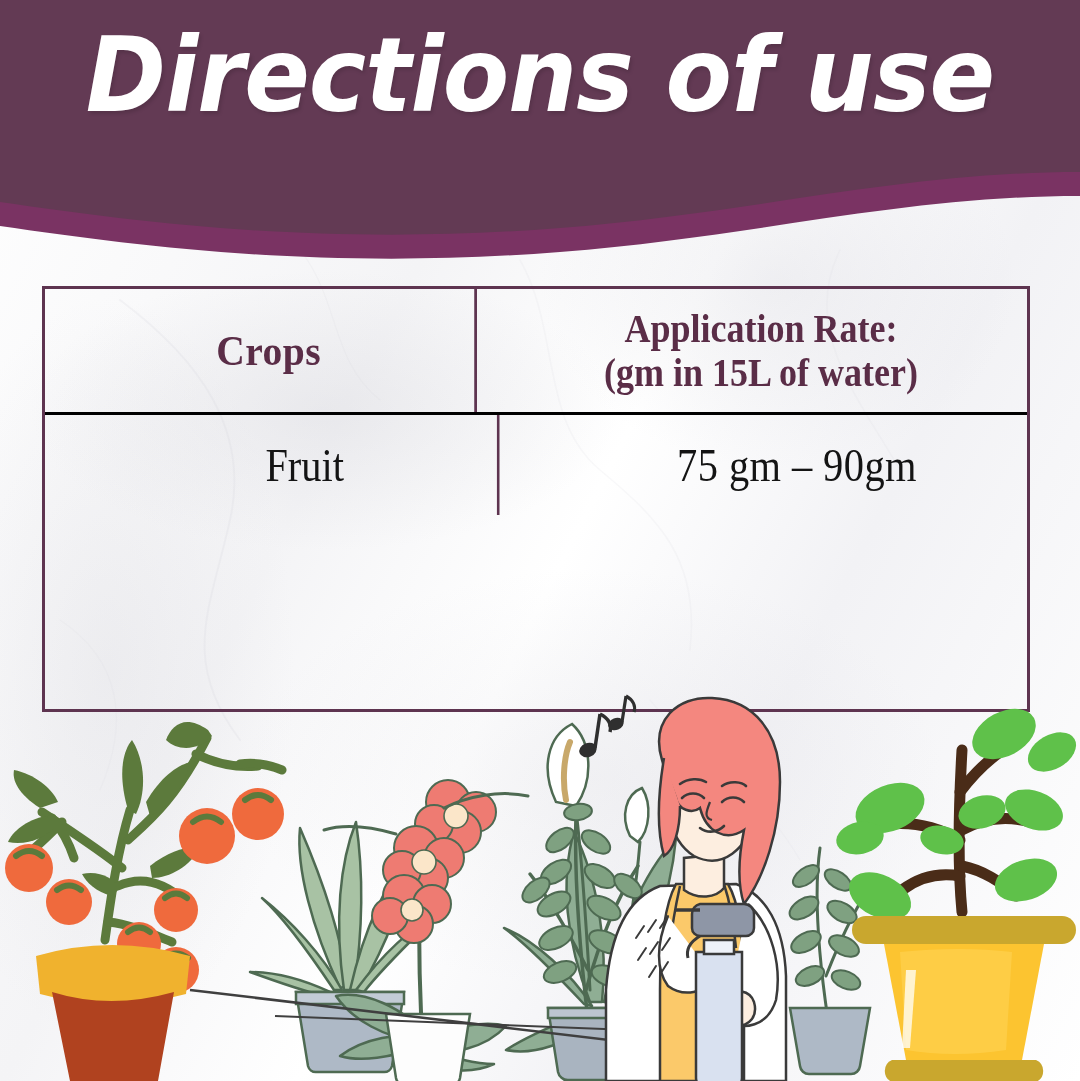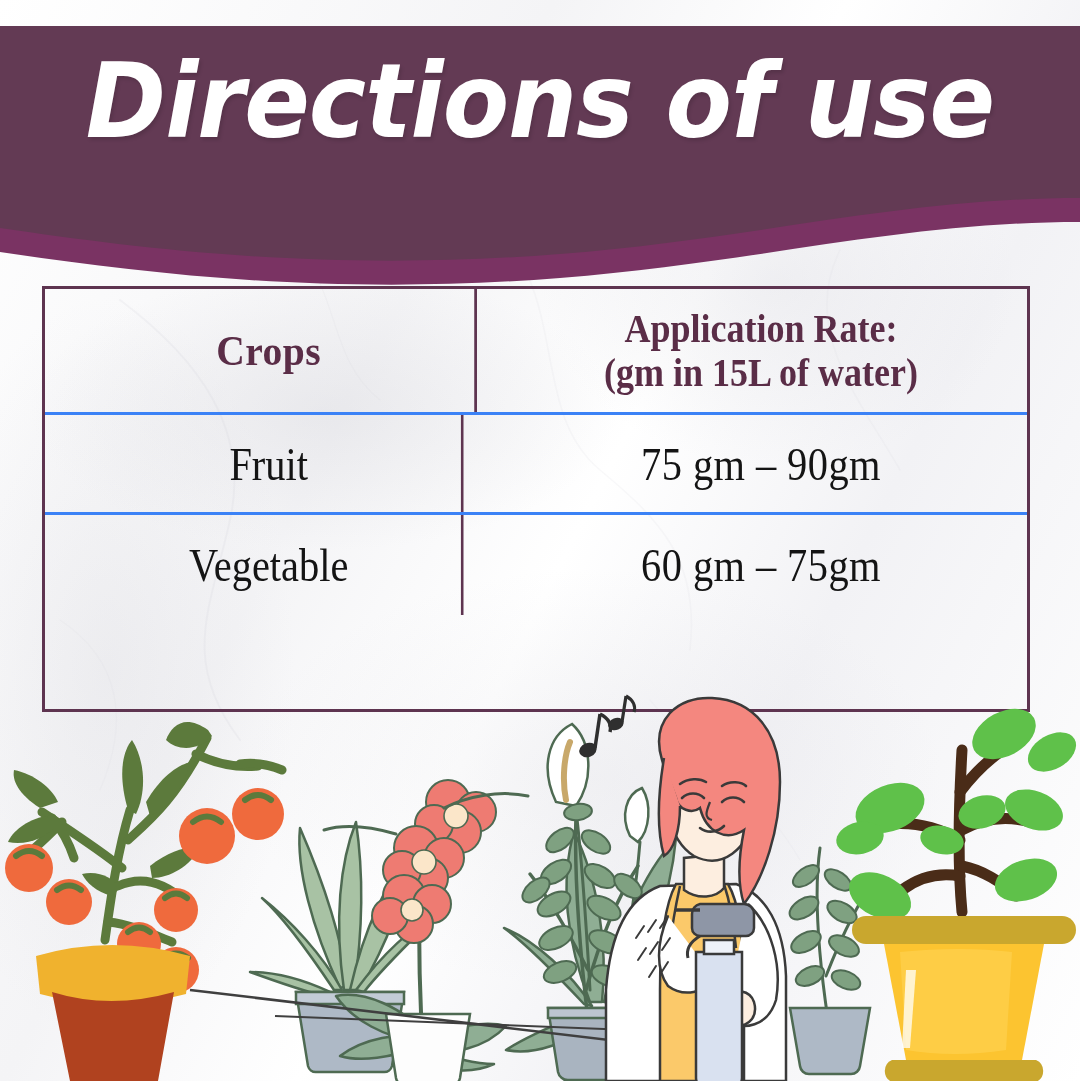--- a/index.html
+++ b/index.html
@@ -17,21 +17,21 @@
     background:
       radial-gradient(ellipse 420px 200px at 30% 38%, rgba(205,205,212,.30), rgba(255,255,255,0) 70%),
       radial-gradient(ellipse 330px 260px at 72% 26%, rgba(200,200,210,.26), rgba(255,255,255,0) 72%),
       radial-gradient(ellipse 500px 300px at 55% 72%, rgba(206,206,214,.20), rgba(255,255,255,0) 70%),
       radial-gradient(ellipse 260px 520px at 10% 62%, rgba(200,200,208,.22), rgba(255,255,255,0) 72%),
       linear-gradient(117deg, #ffffff 0%, #f4f4f6 34%, #ffffff 52%, #f2f2f5 70%, #ffffff 100%);
   }
   .veins { position:absolute; inset:0; opacity:.5; }
 
   
-  .banner { position:absolute; left:0; top:0; width:1036px; height:260px;margin-top:26px; }
+  .banner { position:absolute; left:0; top:0; width:1036px; height:260px; }
   .banner svg { display:block; }
   .title {
     position:absolute; left:0; top:14px; width:1080px;
     text-align:center;
     color:#ffffff;
     font-family:"DejaVu Sans", sans-serif;
     font-weight:700; font-style:italic;
     font-size:104px; line-height:1.18;
     letter-spacing:-1px;
     transform:scaleX(.93);
@@ -39,24 +39,24 @@
     white-space:nowrap;
   }
 
   
   .table {
     position:absolute; left:42px; top:286px;
     width:988px; height:426px;
     border:3px solid #5e3450;
     display:flex; flex-direction:column;
   }
-  .row { display:flex; width:100%; border-bottom:3px solid #3b82f6; }
+  .row { display:flex; width:100%; border-bottom:3px solid #000000; }
   .row:last-child { border-bottom:none; }
   .row.head { height:126px; }
-  .row.body { height:100px; }
+  .row.body { height:100px;margin-left:36px; }
   .cell {
     display:flex; align-items:center; justify-content:center;
     text-align:center; padding:0 10px; overflow:hidden;
   }
   .c-left  { width:450px; border-right:3px solid #5e3450; }
   .c-right { flex:1; }
 
   .head .cell { color:#5a2d47; font-weight:700; }
   .head .c-left  { font-size:43px; letter-spacing:.5px; transform:scaleX(.92); }
   .head .c-right { font-size:40px; line-height:1.08; transform:scaleX(.90); }
@@ -107,24 +107,20 @@
           <span class="l2">(gm in 15L of water)</span>
         </div>
       </div>
     </div>
 
     <div class="row body">
       <div class="cell c-left">Fruit</div>
       <div class="cell c-right">75 gm – 90gm</div>
     </div>
 
-    <div class="row body">
-      <div class="cell c-left">Vegetable</div>
-      <div class="cell c-right">60 gm – 75gm</div>
-    </div>
 
 
   </div>
 
   <div class="art">
     <svg width="1080" height="391" viewBox="0 0 1080 391">
 
       <g>
         <g stroke="#5c7a3c" stroke-width="9" fill="none" stroke-linecap="round">
           <path d="M105 250 C 112 200, 118 160, 130 120"></path>

